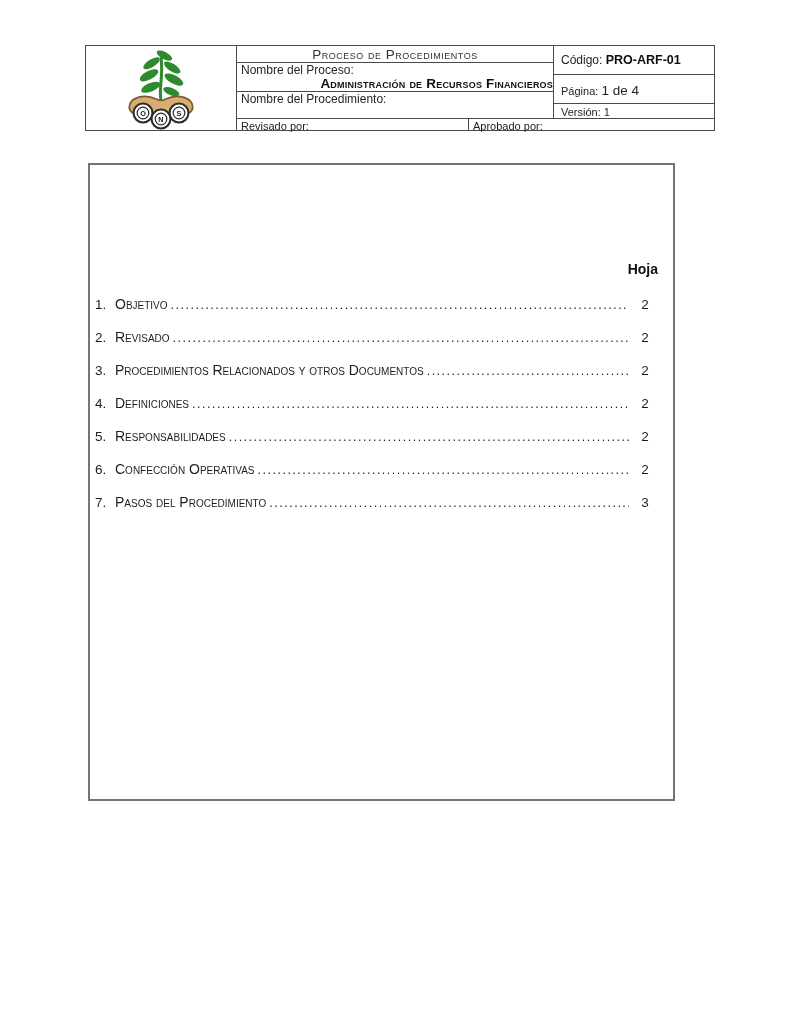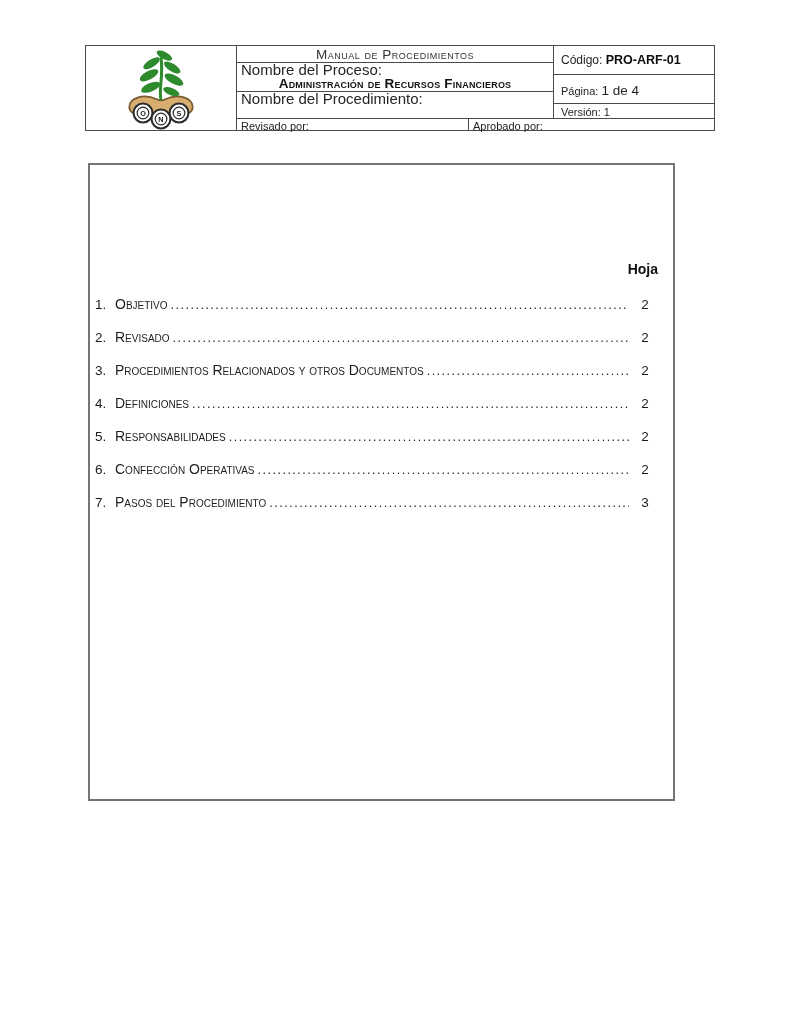--- a/index.html
+++ b/index.html
@@ -30,23 +30,23 @@
   }
   .mid-col { grid-column: 2; grid-row: 1; display: flex; flex-direction: column; }
   .mid-row-title {
     height: 17px; flex: none;
     display: flex; align-items: center; justify-content: center;
     border-bottom: 1px solid #4a4a4a;
     font-variant: small-caps; font-size: 13.5px; letter-spacing: .5px; color: #333;
   }
   .mid-row { flex: 1; display: flex; flex-direction: column; }
   .mid-row.with-border { border-bottom: 1px solid #4a4a4a; }
-  .cell-label { font-size: 15px; line-height: 12px; padding: 1px 0 0 4px; color: #262626; }
+  .cell-label { font-size: 12px; line-height: 12px; padding: 1px 0 0 4px; color: #262626; }
   .cell-name {
-    text-align: center; font-weight: bold; font-variant: small-caps;
+    text-align: right; font-weight: bold; font-variant: small-caps;
     font-size: 13.5px; letter-spacing: .2px; line-height: 15px; color: #111;
   }
   .right-col {
     grid-column: 3; grid-row: 1;
     border-left: 1px solid #4a4a4a;
     display: flex; flex-direction: column; justify-content: flex-end;
   }
   .rc-row { padding-left: 7px; }
   .rc-code { height: 29px; border-bottom: 1px solid #4a4a4a; font-size: 12px; padding-top: 7px; }
   .rc-code b { font-size: 12.5px; color: #0d0d0d; }
@@ -130,21 +130,21 @@
 
         <g>
           <circle cx="50" cy="84" r="11" fill="#fff" stroke="#2b2b2b" stroke-width="2.4"></circle>
           <circle cx="50" cy="84" r="6.8" fill="#fff" stroke="#2b2b2b" stroke-width="1.4"></circle>
           <text x="50" y="87">N</text>
         </g>
       </svg>
     </div>
 
     <div class="mid-col">
-      <div class="mid-row-title">Manual de Procedimientos</div>
+      <div class="mid-row-title">Proceso de Procedimientos</div>
       <div class="mid-row with-border">
         <div class="cell-label">Nombre del Proceso:</div>
         <div class="cell-name">Administración de Recursos Financieros</div>
       </div>
       <div class="mid-row">
         <div class="cell-label">Nombre del Procedimiento:</div>
       </div>
     </div>
 
     <div class="right-col">

